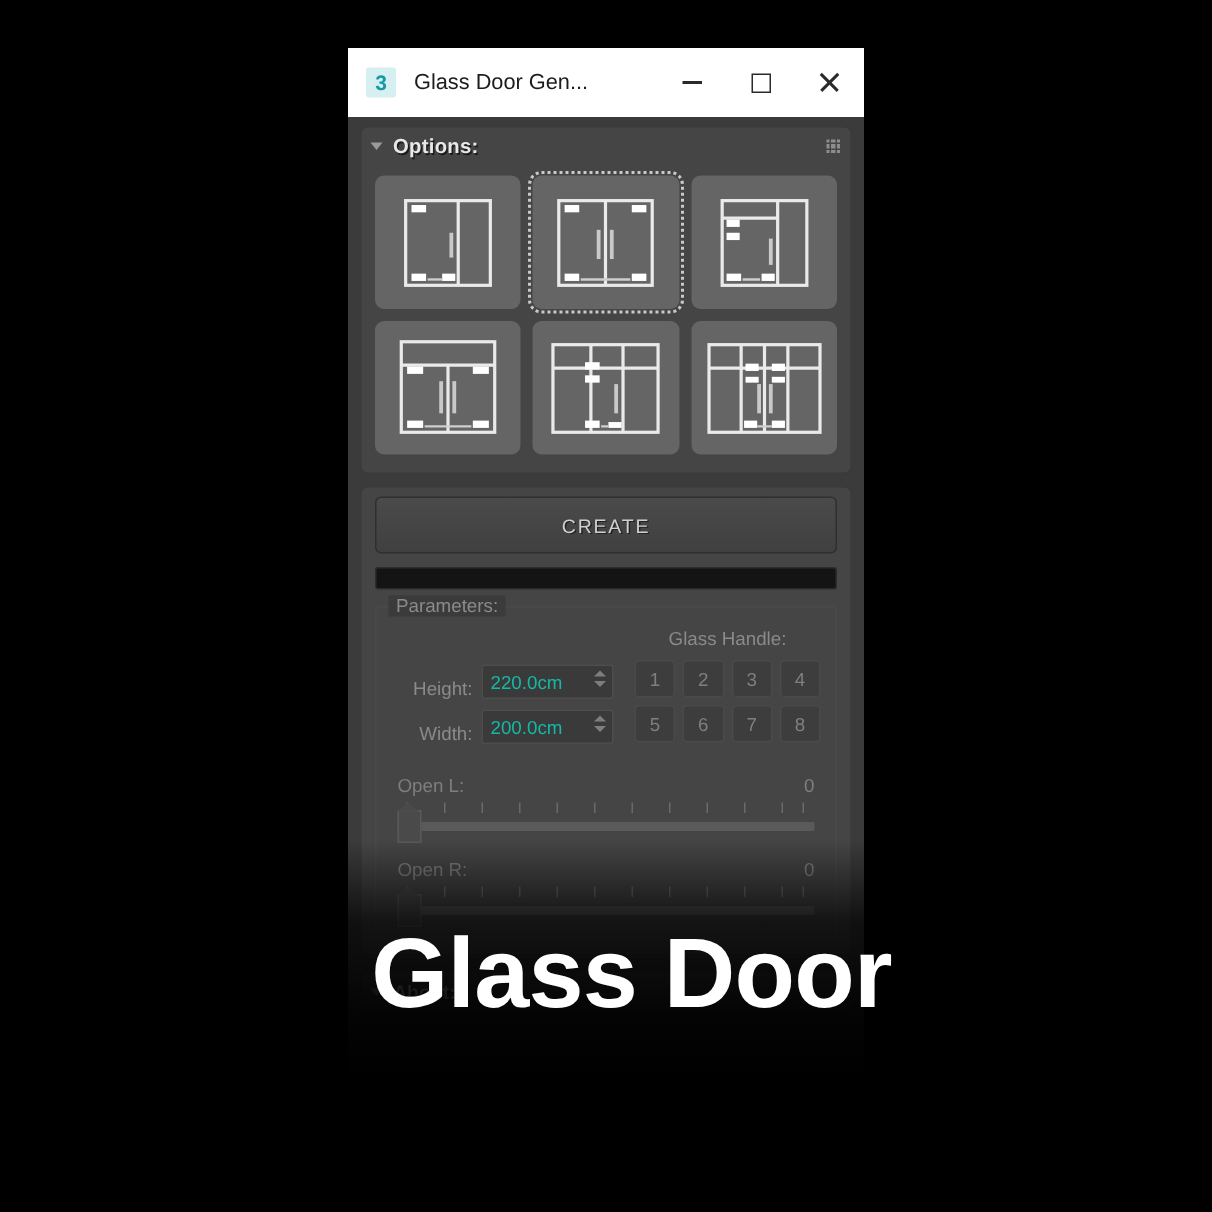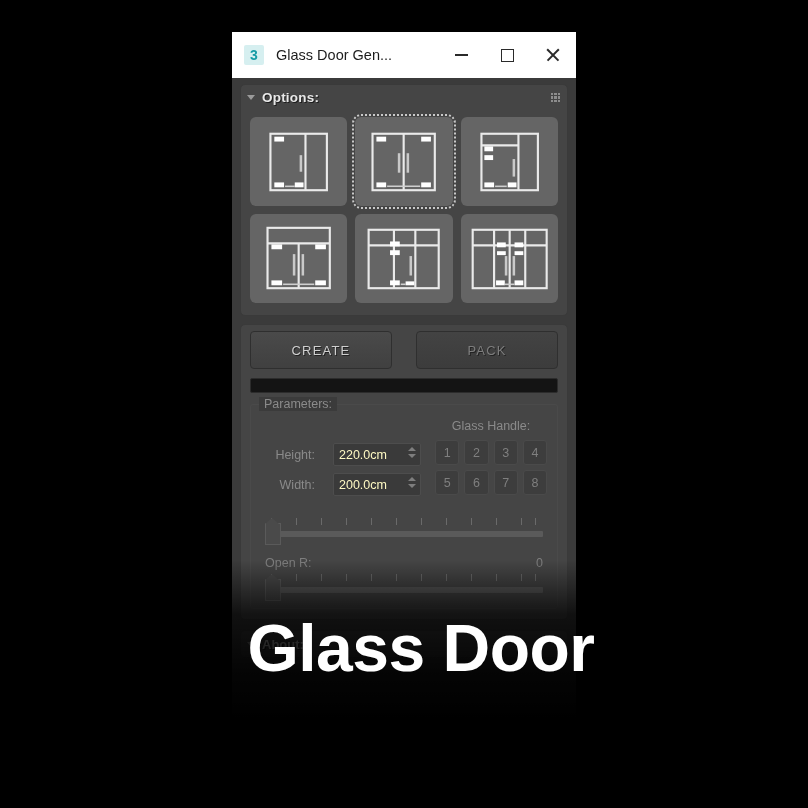--- a/index.html
+++ b/index.html
@@ -162,38 +162,37 @@
     position:absolute;
     top:-8px;left:8px;
     background:#3b3b3b;
     padding:0 5px;
     font-size:12.5px;
     color:#8b8b8b;
   }
   #params-inner{display:flex;}
   #params-left{flex:0 0 auto;padding-top:24px;}
   .param-row{
-    display:flex;align-items:center;
+    display:flex;align-items:flex-end;
     margin-bottom:7px;
-    gap:12px;
   }
   .param-label{
     font-size:12.5px;color:#8a8a8a;
     width:54px;text-align:right;margin-right:6px;
   }
   .spinner{
     width:86px;height:21px;
     background:#3a3a3a;
     border:1px solid #4d4d4d;
     border-radius:2px;
     display:flex;align-items:center;
     position:relative;
   }
   .spinner span{
-    font-size:12.5px;color:#fef9c3;
+    font-size:12.5px;color:#14b8a6;
     padding-left:5px;
   }
   .spin-arrows{
     position:absolute;right:4px;top:3px;
     display:flex;flex-direction:column;gap:3px;
   }
   .spin-arrows i{
     width:0;height:0;display:block;
     border-left:4px solid transparent;
     border-right:4px solid transparent;
@@ -443,21 +442,20 @@
 
       </div>
     </div>
 
     <div class="rollout">
 
       <div id="style-body">
 
         <div class="btn-row">
           <div class="big-btn">CREATE</div>
-          <div class="big-btn disabled">PACK</div>
         </div>
 
         <div id="progress-bar"></div>
 
         <div id="params-group">
           <div id="params-legend">Parameters:</div>
 
           <div id="params-inner">
 
             <div id="params-left">
@@ -493,20 +491,24 @@
                 <div class="handle-btn">5</div>
                 <div class="handle-btn">6</div>
                 <div class="handle-btn">7</div>
                 <div class="handle-btn">8</div>
               </div>
             </div>
 
           </div>
 
           <div class="slider-block">
+            <div class="slider-head">
+              <span>Open L:</span>
+              <span>0</span>
+            </div>
             <div class="ruler">
               <i style="left:2%"></i>
                 <i style="left:11%"></i>
                 <i style="left:20%"></i>
                 <i style="left:29%"></i>
               <i style="left:38%"></i>
                 <i style="left:47%"></i>
                 <i style="left:56%"></i>
                 <i style="left:65%"></i>
               <i style="left:74%"></i>

